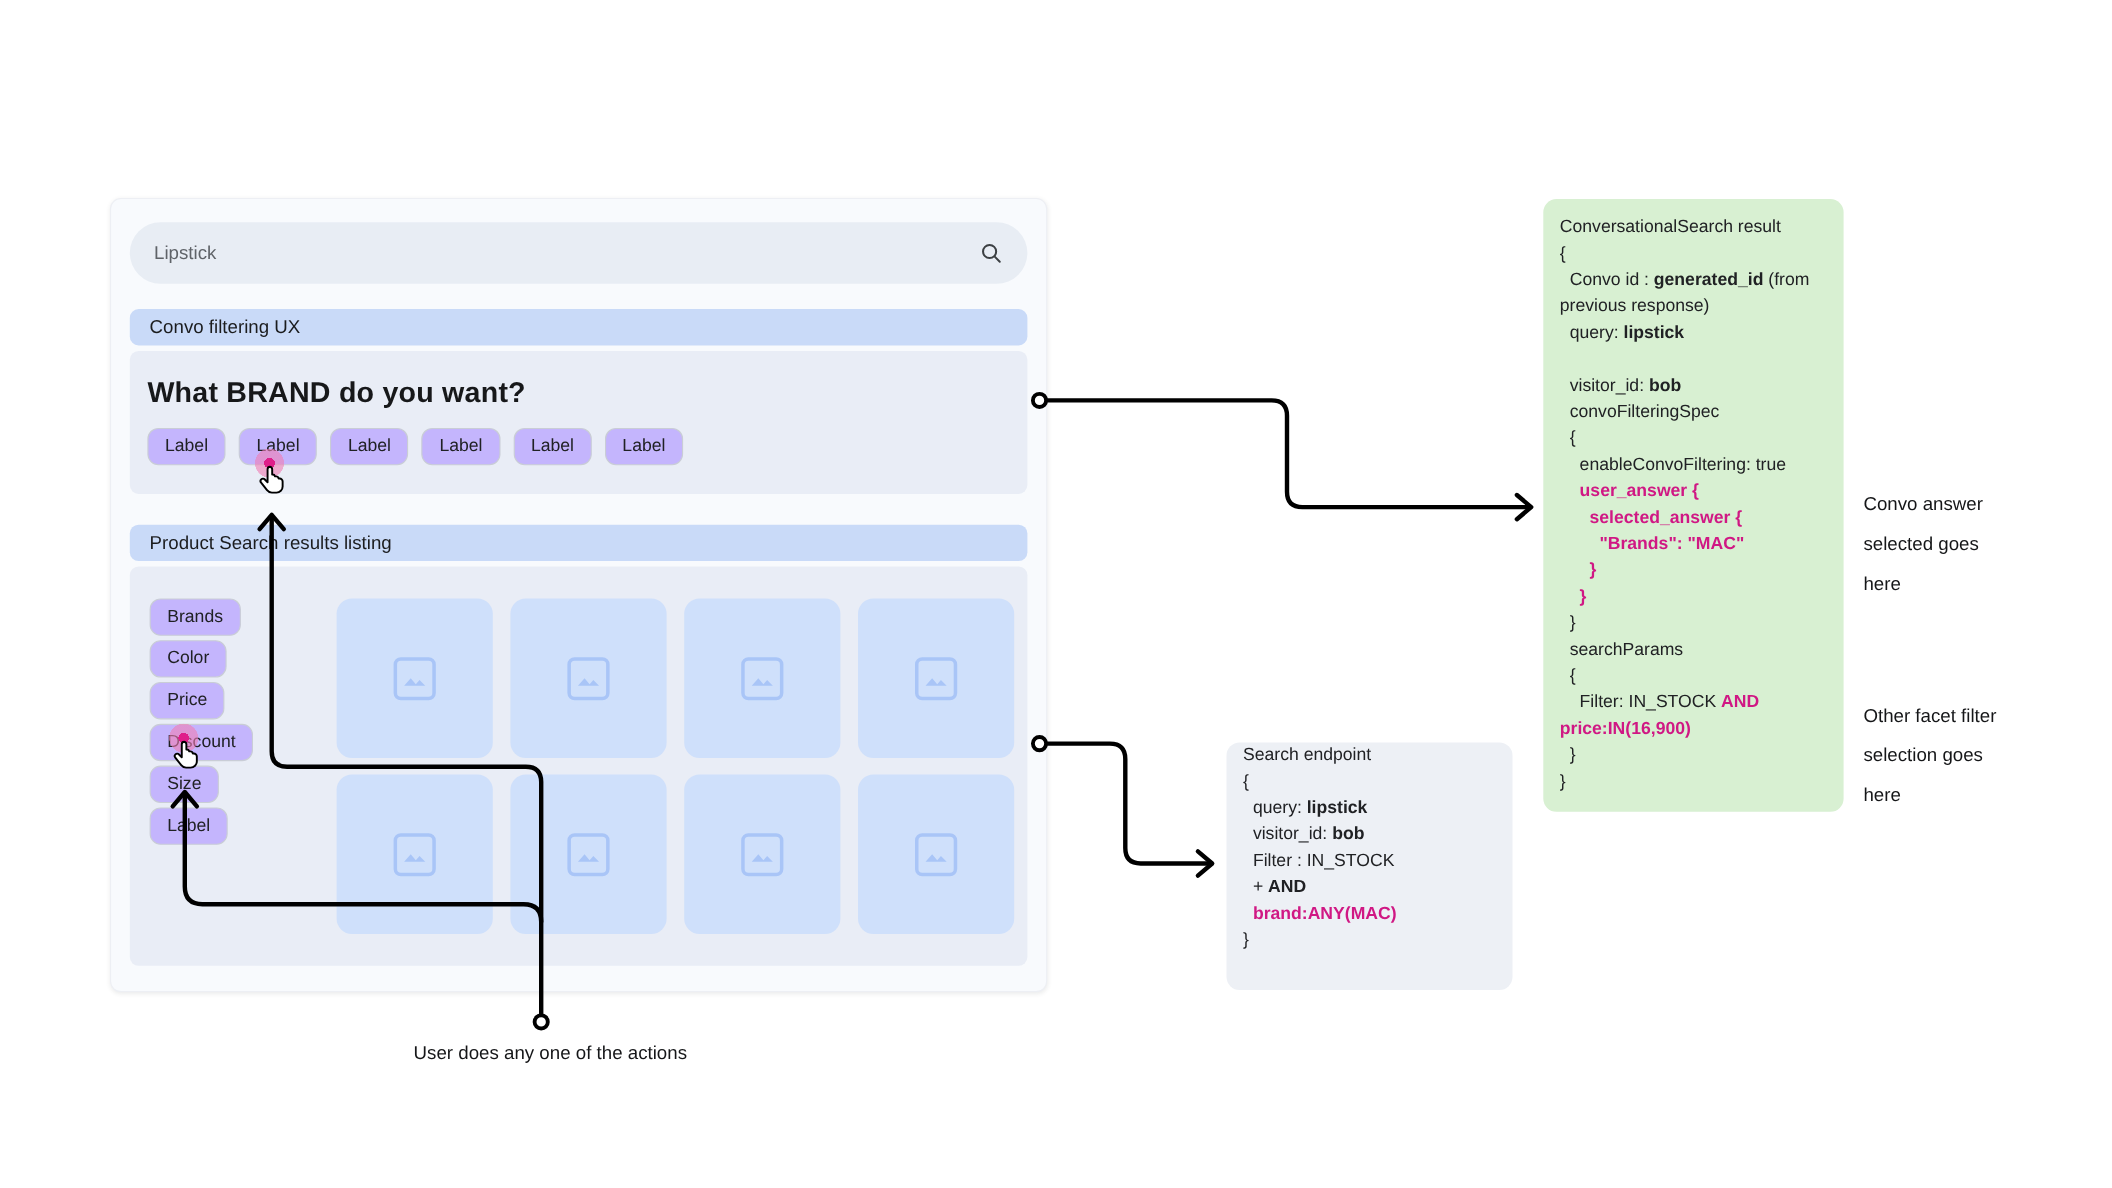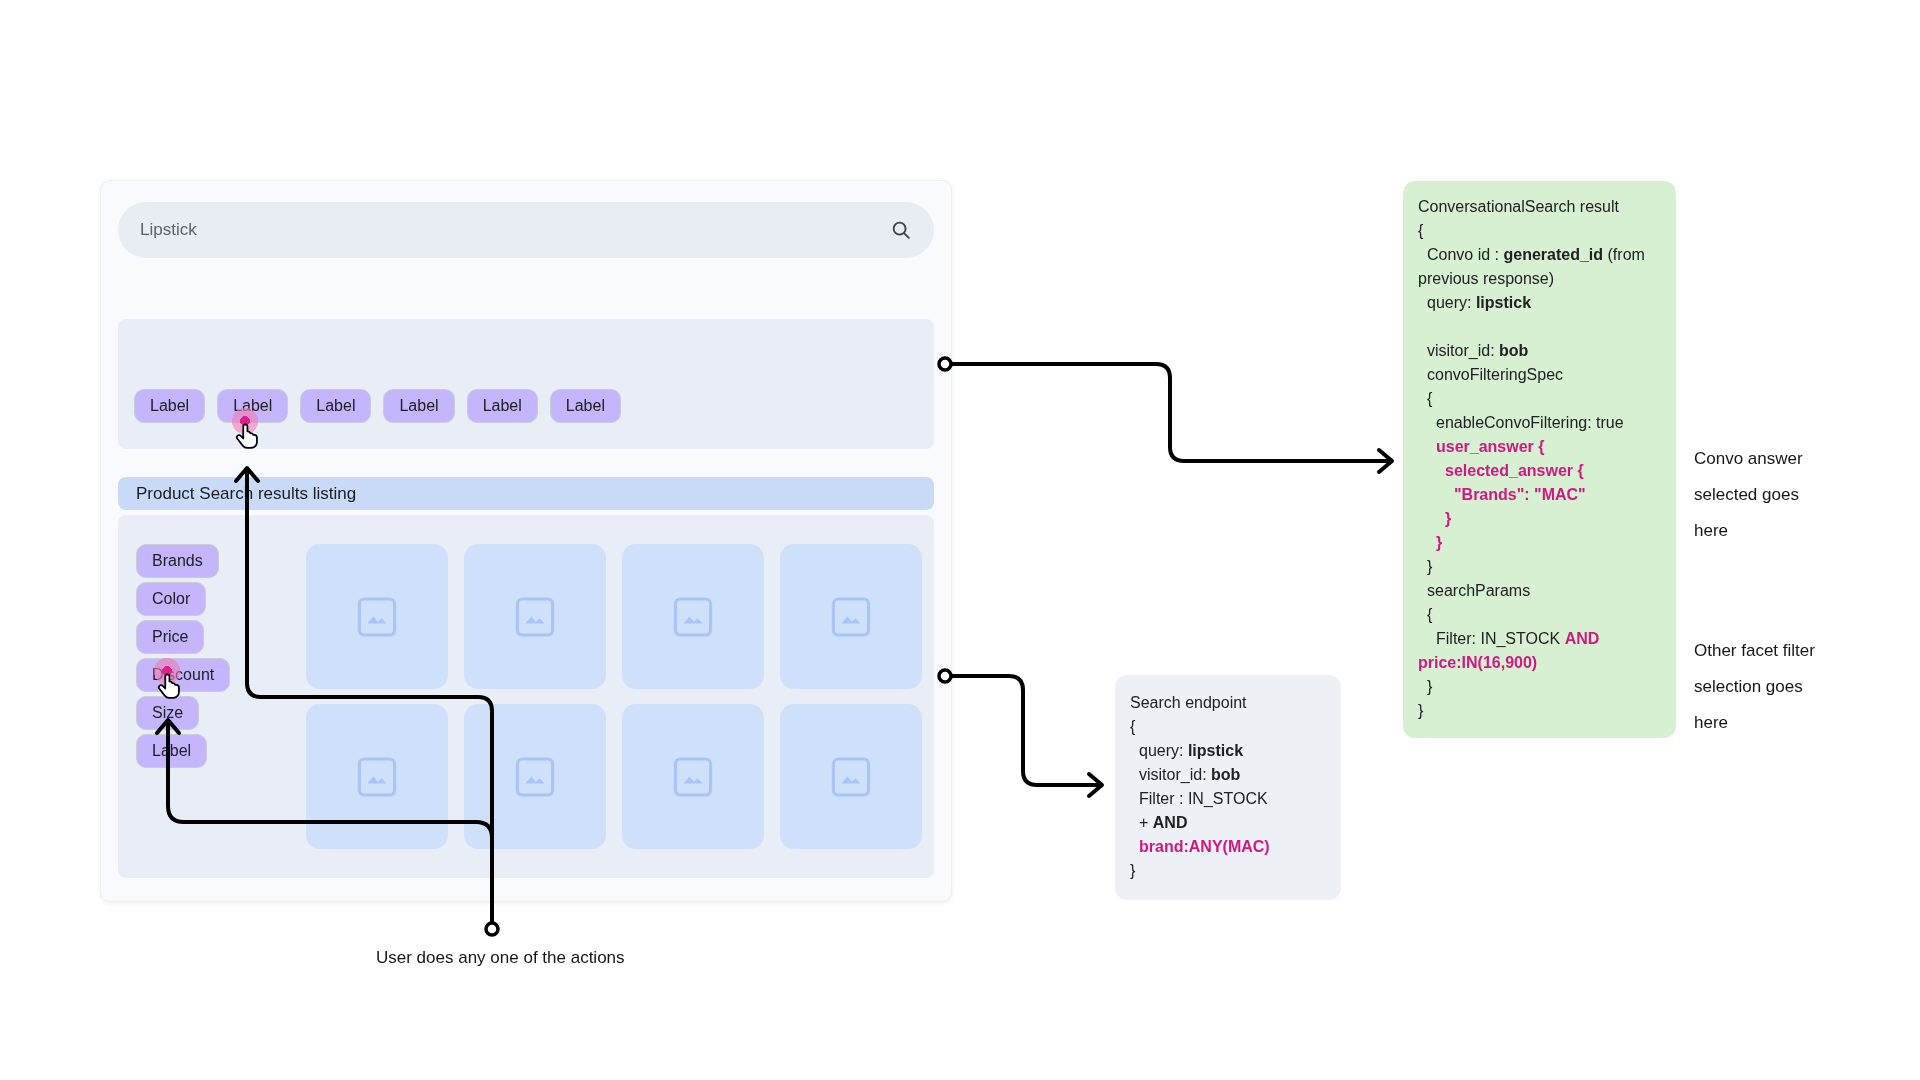--- a/index.html
+++ b/index.html
@@ -30,21 +30,21 @@
   .filters{position:absolute;left:18px;top:29px;display:flex;flex-direction:column;
         align-items:flex-start;gap:4px;}
   .tiles{position:absolute;left:188px;top:29px;width:616px;display:grid;
         grid-template-columns:repeat(4,142px);grid-auto-rows:145px;gap:15px 16px;}
   .tile{background:var(--tile);border-radius:14px;display:flex;align-items:center;justify-content:center;}
 
   
   .code{position:absolute;border-radius:12px;font-size:16px;line-height:24px;
         color:#202124;box-sizing:border-box;}
   .code.green{left:1403px;top:181px;width:273px;height:557px;background:var(--green);padding:14px 15px;}
-  .code.gray{left:1115px;top:675px;width:226px;height:225px;background:var(--gray);padding:16px 15px;}
+  .code.gray{left:1115px;top:675px;width:260px;height:225px;background:var(--gray);padding:0 15px;}
   .code-line{white-space:pre-wrap;}
   .s-p{font-weight:400;}
   .s-b{font-weight:700;}
   .s-pb{font-weight:700;color:var(--pink);}
 
   
   .note{position:absolute;font-size:17px;line-height:36px;color:#151618;white-space:pre-line;}
   .note.a1{left:1694px;top:441px;}
   .note.a2{left:1694px;top:633px;}
   .note.a3{left:376px;top:940px;white-space:nowrap;}
@@ -64,22 +64,24 @@
   <div class="card">
 
     <div class="searchbar">
       <span class="q">Lipstick</span>
       <svg width="22" height="22" viewBox="0 0 24 24">
         <circle cx="10.5" cy="10.5" r="6.5" stroke="#3c4043" stroke-width="2" fill="none"></circle>
         <line x1="15.6" y1="15.6" x2="20.6" y2="20.6" stroke="#3c4043" stroke-width="2" stroke-linecap="round"></line>
       </svg>
     </div>
 
+    <div class="banner b1">Convo filtering UX</div>
 
     <div class="panel qp">
+      <h1 class="question">What BRAND do you want?</h1>
       <div class="chip-row">
           <div class="chip">Label</div>
           <div class="chip">Label</div>
           <div class="chip">Label</div>
           <div class="chip">Label</div>
           <div class="chip">Label</div>
           <div class="chip">Label</div>
         </div>
     </div>
 

